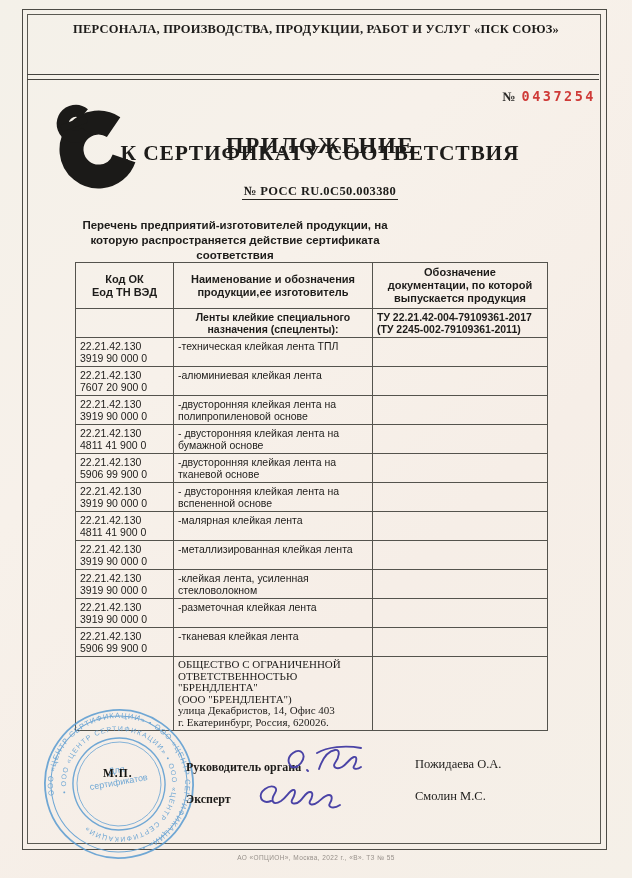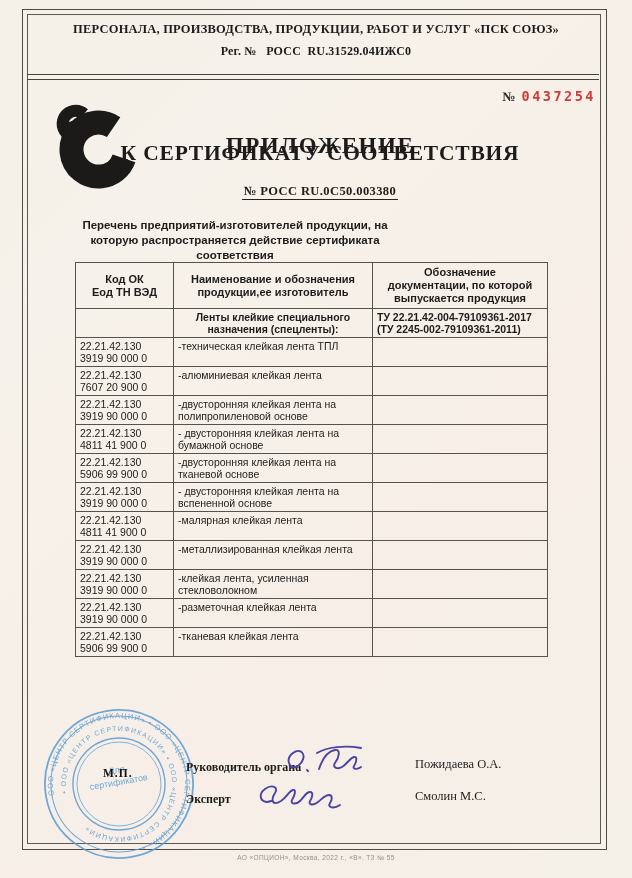--- a/index.html
+++ b/index.html
@@ -69,21 +69,20 @@
           color:#97908a;letter-spacing:.4px;}
 </style>
 </head>
 <body>
 
 <div class="abs frame-outer" data-name="page-frame-outer"></div>
 <div class="abs frame-inner" data-name="page-frame-inner"></div>
 
 <div class="abs band" data-name="certification-system-header">
   <div data-name="header-line2">ПЕРСОНАЛА, ПРОИЗВОДСТВА, ПРОДУКЦИИ, РАБОТ И УСЛУГ «ПСК СОЮЗ»</div>
-  <div class="reg" data-name="registration-number">Рег. №   РОСС  RU.31529.04ИЖС0</div>
 </div>
 <div class="abs divider-a" data-name="header-divider-top"></div>
 <div class="abs divider-b" data-name="header-divider-bottom"></div>
 
 <div class="abs serial" data-name="blank-serial-number">
   <span class="no-sign" data-name="serial-prefix">№</span><span class="digits" data-name="serial-digits">0437254</span>
 </div>
 
 <svg class="abs logo" data-name="conformity-mark-icon" width="100" height="100" viewBox="0 0 100 100">
   <g transform="rotate(-6 50 55)">
@@ -186,20 +185,30 @@
 3919 90 000 0</td>
     <td data-name="cell-name">-разметочная клейкая лента</td>
     <td data-name="cell-doc"></td>
   </tr>
       <tr data-name="table-row">
     <td data-name="cell-code">22.21.42.130
 5906 99 900 0</td>
     <td data-name="cell-name">-тканевая клейкая лента</td>
     <td data-name="cell-doc"></td>
   </tr>
+      <tr data-name="table-row" class="row-manufacturer">
+    <td data-name="cell-code"></td>
+    <td data-name="cell-name">ОБЩЕСТВО С ОГРАНИЧЕННОЙ
+ОТВЕТСТВЕННОСТЬЮ
+"БРЕНДЛЕНТА"
+(ООО "БРЕНДЛЕНТА")
+улица Декабристов, 14, Офис 403
+г. Екатеринбург, Россия, 620026.</td>
+    <td data-name="cell-doc"></td>
+  </tr>
     </tbody>
 </table>
 
 <svg class="abs stamp" data-name="certification-stamp" width="166" height="166" viewBox="0 0 166 166" style="opacity:.88;">
   <defs>
     <path id="ringPathOuter" d="M 83,83 m -66,0 a 66,66 0 1,1 132,0 a 66,66 0 1,1 -132,0"></path>
     <path id="ringPathMid" d="M 83,83 m -53,0 a 53,53 0 1,1 106,0 a 53,53 0 1,1 -106,0"></path>
   </defs>
   <g stroke="#5e9ed2" fill="none" transform="rotate(-10 83 83)">
     <circle cx="83" cy="83" r="74" stroke-width="1.8"></circle>

